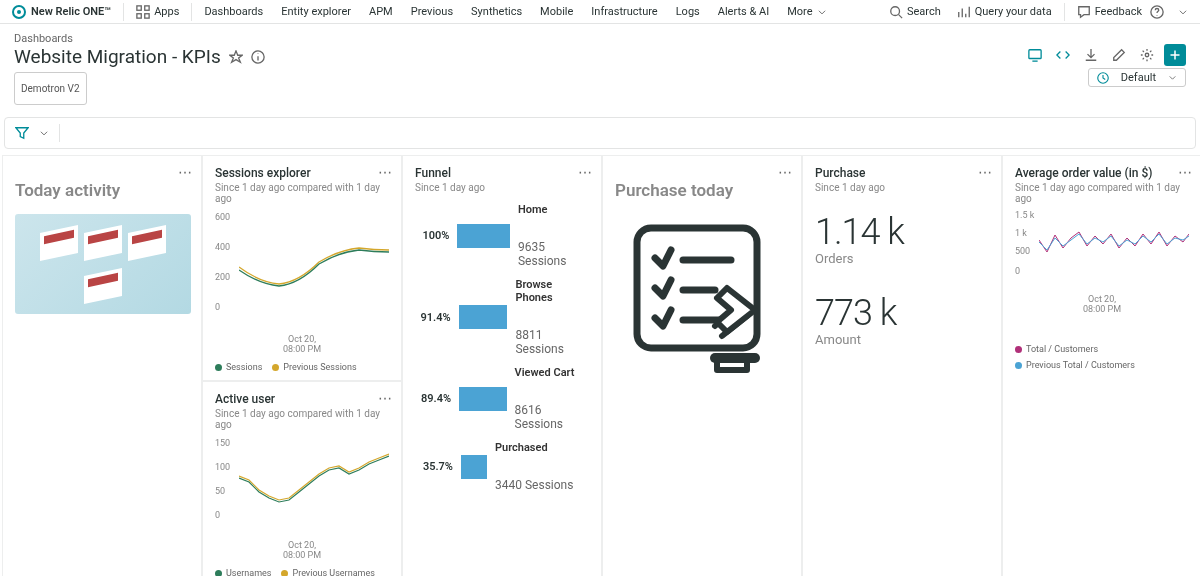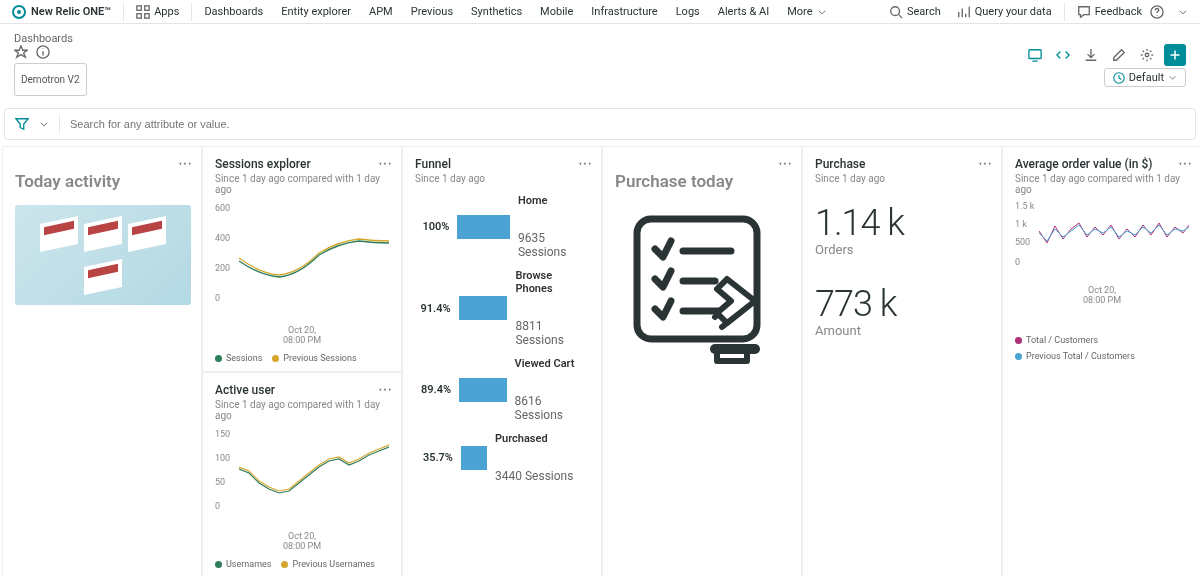--- a/index.html
+++ b/index.html
@@ -14,21 +14,21 @@
 .spacer { flex:1; }
 .header { padding:8px 14px 4px; }
 .crumb { font-size:11px; color:#666; }
 .title-row { display:flex; align-items:center; gap:8px; }
 .title { font-size:19px; font-weight:400; }
 .icon-sm { width:14px; height:14px; stroke:#666; fill:none; stroke-width:1.5; }
 .tag { display:inline-block; font-size:10px; padding:10px 6px; border:1px solid #ccc; border-radius:3px; color:#555; margin-top:4px; }
 .header-right { position:absolute; right:14px; top:44px; display:flex; align-items:center; gap:6px; }
 .icon-btn { width:22px; height:22px; display:flex; align-items:center; justify-content:center; cursor:pointer; border-radius:3px; }
 .icon-btn.add { background:#008c99; color:#fff; }
-.default-pill { display:flex; align-items:center; gap:4px; border:1px solid #ccc; border-radius:3px; padding:2px 8px; font-size:11px; position:absolute; right:14px; top:68px; cursor:pointer; }
+.default-pill { display:flex; align-items:center; gap:12px; border:1px solid #ccc; border-radius:3px; padding:2px 8px; font-size:11px; position:absolute; right:14px; top:68px; cursor:pointer; }
 .filter-bar { display:flex; align-items:center; height:32px; border:1px solid #e3e4e4; border-radius:4px; margin:8px 4px 6px; padding:0 10px; gap:10px; }
 .filter-input { border:none; outline:none; font-size:11px; flex:1; color:#999; }
 .grid { display:grid; grid-template-columns:200px 200px 200px 200px 200px 200px; gap:0; padding:0 2px; }
 .widget { border:1px solid #edeeee; padding:10px 12px 8px; position:relative; background:#fff; }
 .widget.tall { grid-row:span 2; }
 .w-title { font-size:12px; font-weight:500; color:#2a3434; }
 .w-sub { font-size:10px; color:#888; margin-top:2px; }
 .w-menu { position:absolute; right:8px; top:8px; color:#666; cursor:pointer; font-size:14px; letter-spacing:1px; }
 .big-title { font-size:17px; font-weight:600; color:#888; margin-top:14px; }
 .illus { margin-top:14px; width:176px; height:100px; background:linear-gradient(135deg,#cce5ec 0%,#b3d9e3 100%); border-radius:3px; position:relative; display:flex; align-items:center; justify-content:center; gap:6px; flex-wrap:wrap; padding:10px; }
@@ -114,20 +114,21 @@
       <path d="M6 6a2 2 0 114 0c0 1-2 1.5-2 3M8 12v.5"></path>
     </svg>
   <svg class="icon-sm" viewBox="0 0 16 16" style="margin-left:14px;width:10px">
       <path d="M3 6l5 5 5-5"></path>
     </svg>
 </div>
 
 <div class="header">
   <div class="crumb">Dashboards</div>
   <div class="title-row">
+    <div class="title">Website Migration - KPIs</div>
     <svg class="icon-sm" viewBox="0 0 16 16">
         <path d="M8 1l2 5h5l-4 3 2 5-5-3-5 3 2-5-4-3h5z"></path>
       </svg>
     <svg class="icon-sm" viewBox="0 0 16 16">
         <circle cx="8" cy="8" r="7"></circle>
         <path d="M8 4v.5M8 7v5"></path>
       </svg>
   </div>
   <span class="tag">Demotron V2</span>
 </div>
@@ -177,21 +178,20 @@
 </div>
 
 <div class="filter-bar">
   <svg class="icon-sm" viewBox="0 0 16 16" style="stroke:#008c99">
       <path d="M1 2h14L10 8v6l-4-2V8z"></path>
     </svg>
   <svg class="icon-sm" viewBox="0 0 16 16" style="width:10px;height:10px">
       <path d="M3 6l5 5 5-5"></path>
     </svg>
   <div style="width:1px;height:18px;background:#e3e4e4"></div>
-  <input class="filter-input" placeholder="Search for any attribute or value." style="">
 </div>
 
 <div class="grid">
 
   <div class="widget tall">
     <span class="w-menu">⋯</span>
     <div class="big-title">Today activity</div>
     <div class="illus">
       <div class="iso"></div>
         <div class="iso"></div>

